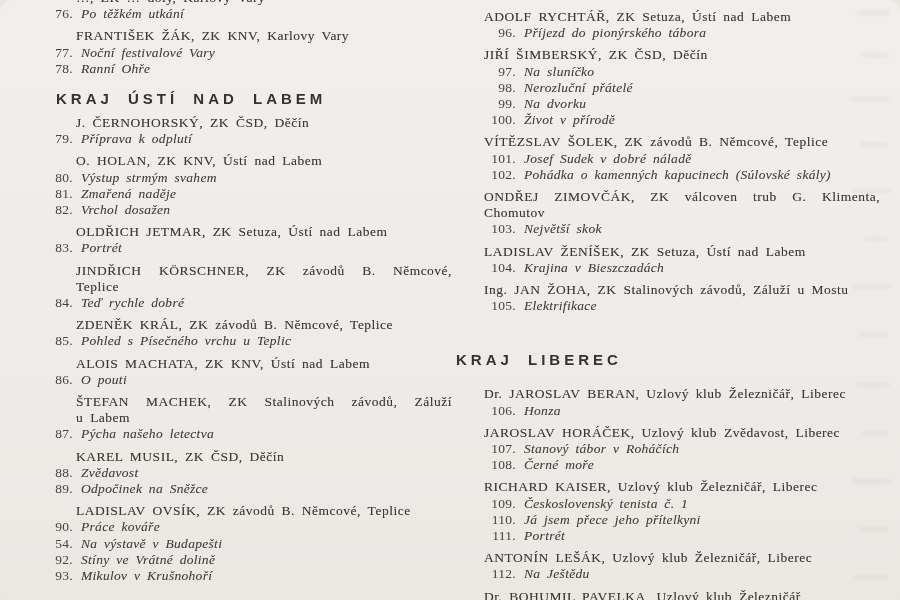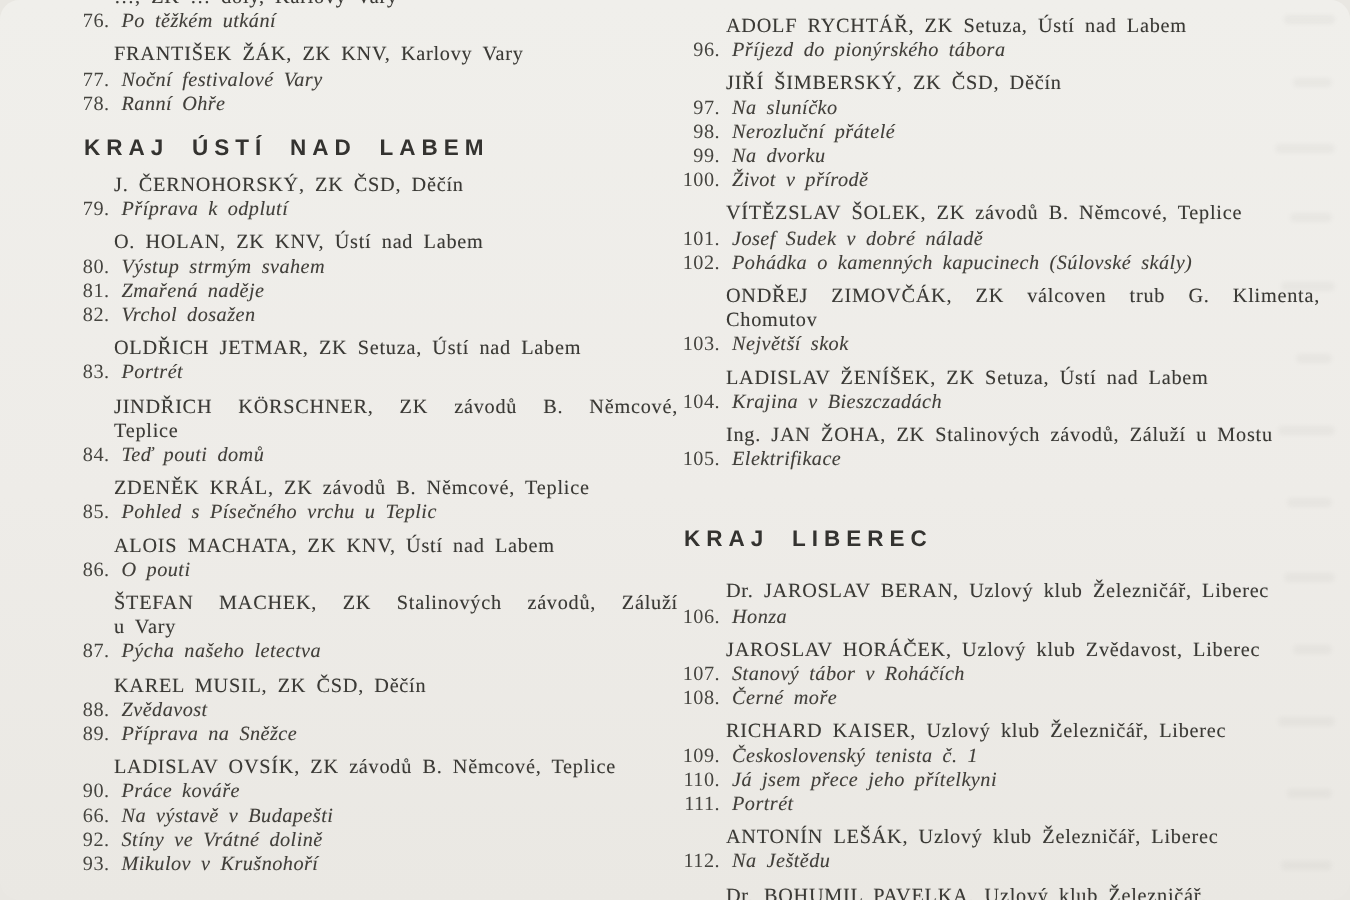--- a/index.html
+++ b/index.html
@@ -57,21 +57,21 @@
 
   .block-item { display: flex; }
   .entry-num {
     flex: none;
     text-align: right;
     margin-right: 8px;
     color: #45443f;
     letter-spacing: 0.3px;
   }
   .col-left  .entry-num { width: 21px; }
-  .col-right .entry-num { width: 28px; }
+  .col-right .entry-num { width: 28px; margin-left: 36px; }
   .entry-title {
     font-style: italic;
     letter-spacing: 0.3px;
     word-spacing: 3px;
     white-space: nowrap;
     color: #413f3a;
     text-shadow: 0 0 0.5px rgba(65,63,58,0.3);
   }
 
   
@@ -137,64 +137,64 @@
       <div class="block-item">
         <span class="entry-num">83.</span>
         <span class="entry-title">Portrét</span>
       </div>
       <div class="block-author">
         <div class="author-line stretch">JINDŘICH KÖRSCHNER, ZK závodů B. Němcové,</div>
         <div class="author-line">Teplice</div>
       </div>
       <div class="block-item">
         <span class="entry-num">84.</span>
-        <span class="entry-title">Teď pouti domů</span>
+        <span class="entry-title">Teď rychle dobré</span>
       </div>
       <div class="block-author">
         <div class="author-line">ZDENĚK KRÁL, ZK závodů B. Němcové, Teplice</div>
       </div>
       <div class="block-item">
         <span class="entry-num">85.</span>
         <span class="entry-title">Pohled s Písečného vrchu u Teplic</span>
       </div>
       <div class="block-author">
         <div class="author-line">ALOIS MACHATA, ZK KNV, Ústí nad Labem</div>
       </div>
       <div class="block-item">
         <span class="entry-num">86.</span>
         <span class="entry-title">O pouti</span>
       </div>
       <div class="block-author">
         <div class="author-line stretch">ŠTEFAN MACHEK, ZK Stalinových závodů, Záluží</div>
-        <div class="author-line">u Vary</div>
+        <div class="author-line">u Labem</div>
       </div>
       <div class="block-item">
         <span class="entry-num">87.</span>
         <span class="entry-title">Pýcha našeho letectva</span>
       </div>
       <div class="block-author">
         <div class="author-line">KAREL MUSIL, ZK ČSD, Děčín</div>
       </div>
       <div class="block-item">
         <span class="entry-num">88.</span>
         <span class="entry-title">Zvědavost</span>
       </div>
       <div class="block-item">
         <span class="entry-num">89.</span>
-        <span class="entry-title">Příprava na Sněžce</span>
+        <span class="entry-title">Odpočinek na Sněžce</span>
       </div>
       <div class="block-author">
         <div class="author-line">LADISLAV OVSÍK, ZK závodů B. Němcové, Teplice</div>
       </div>
       <div class="block-item">
         <span class="entry-num">90.</span>
         <span class="entry-title">Práce kováře</span>
       </div>
       <div class="block-item">
-        <span class="entry-num">66.</span>
+        <span class="entry-num">54.</span>
         <span class="entry-title">Na výstavě v Budapešti</span>
       </div>
       <div class="block-item">
         <span class="entry-num">92.</span>
         <span class="entry-title">Stíny ve Vrátné dolině</span>
       </div>
       <div class="block-item">
         <span class="entry-num">93.</span>
         <span class="entry-title">Mikulov v Krušnohoří</span>
       </div>

